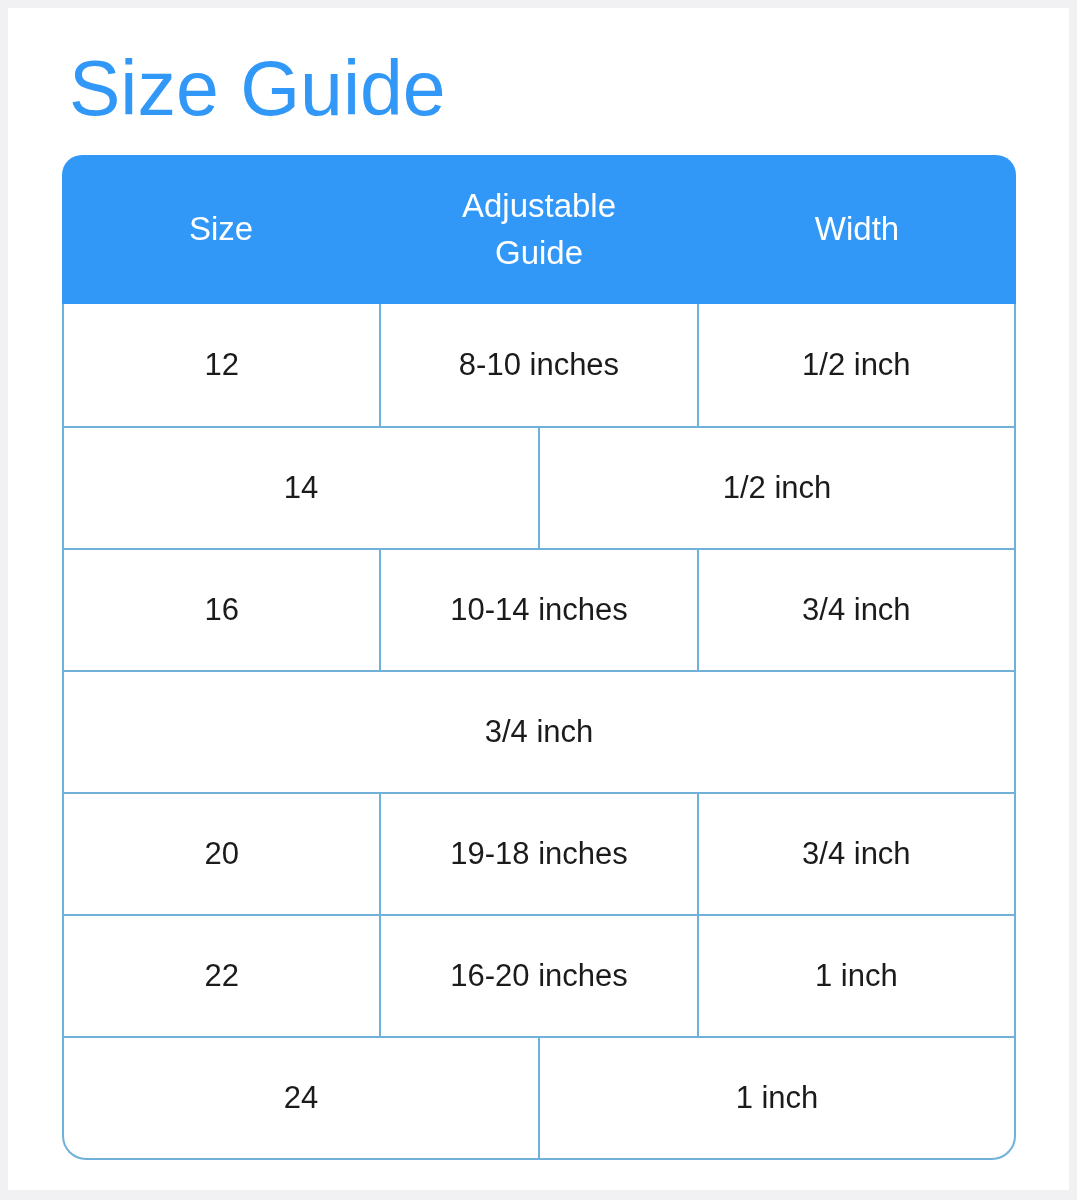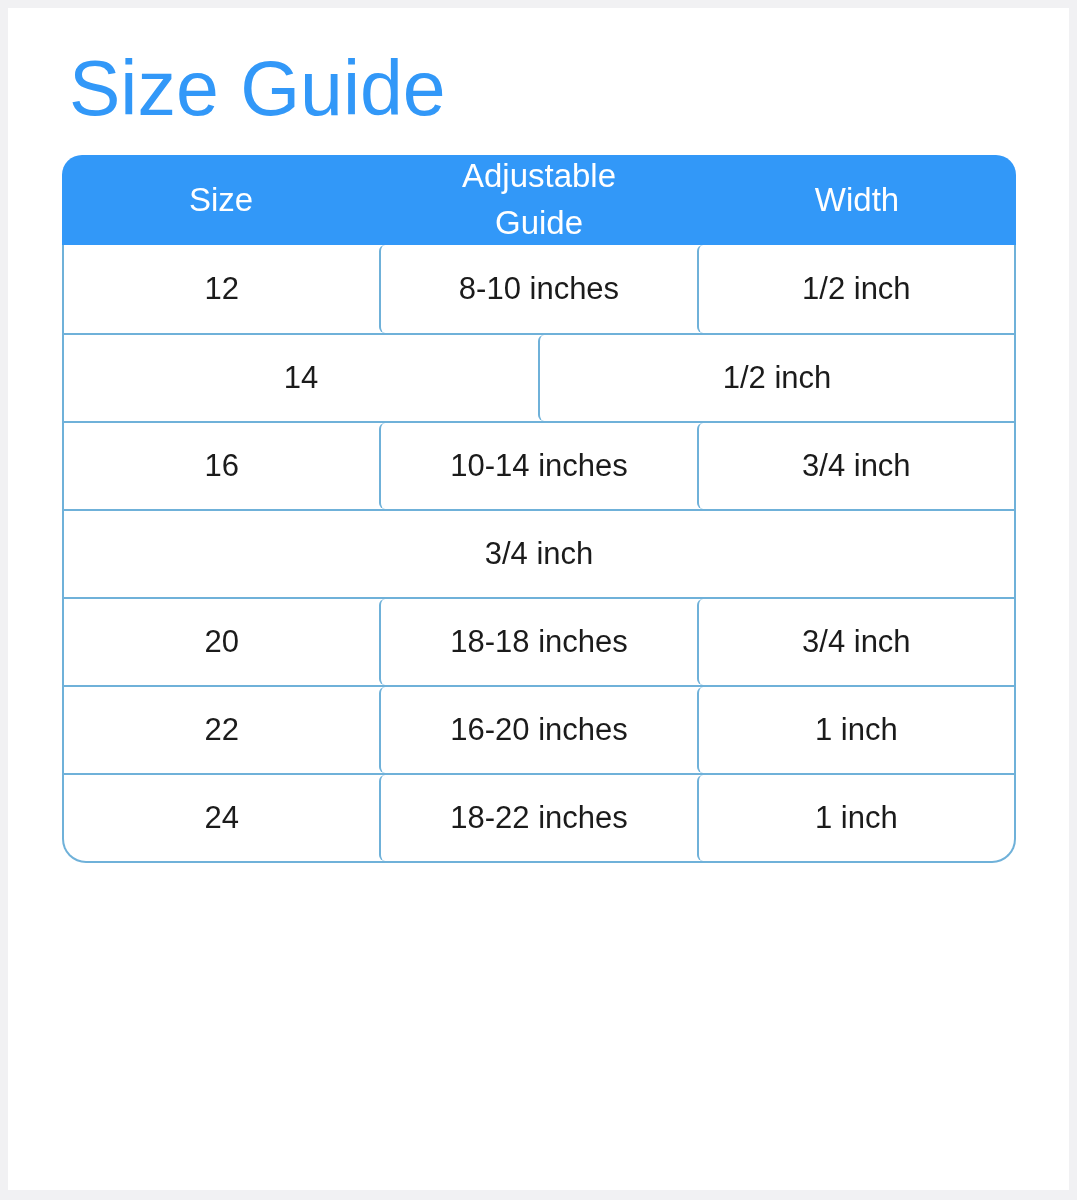--- a/index.html
+++ b/index.html
@@ -31,21 +31,21 @@
     color: var(--accent-blue, #3298f8);
   }
   .size-table {
     position: absolute;
     left: 54px;
     top: 147px;
     width: 954px;
   }
   .thead {
     display: flex;
-    height: 90px;
+    height: 149px;
     background: var(--accent-blue, #3298f8);
     border-radius: 20px 20px 0 0;
     color: var(--header-text, #ffffff);
     font-size: 33px;
     line-height: 1.42;
   }
   .th {
     flex: 1 1 0;
     display: flex;
     align-items: center;
@@ -55,33 +55,33 @@
   .th .wrap { max-width: 230px; }
   .tbody {
     border: 2px solid var(--divider-blue, #6fb1d9);
     border-top: none;
     border-radius: 0 0 24px 24px;
     overflow: hidden;
     background: var(--page-bg, #ffffff);
   }
   .tr {
     display: flex;
-    height: 88px;
+    height: 122px;
   }
   .tr + .tr { border-top: 2px solid var(--divider-blue, #6fb1d9); }
   .td {
     flex: 1 1 0;
     display: flex;
     align-items: center;
     justify-content: center;
     text-align: center;
     font-size: 31px;
     color: var(--cell-text, #1b1b1b);
   }
-  .td + .td { border-left: 2px solid var(--divider-blue, #6fb1d9); border-radius: 6px; }
+  .td + .td { border-left: 2px solid var(--divider-blue, #6fb1d9); }
 </style>
 </head>
 <body>
 
 <div class="page">
 
   <h1 class="page-title">Size Guide</h1>
 
   <div class="size-table">
 
@@ -110,29 +110,28 @@
       <div class="tr">
         <div class="td">16</div>
         <div class="td">10-14 inches</div>
         <div class="td">3/4 inch</div>
       </div>
       <div class="tr">
         <div class="td">3/4 inch</div>
       </div>
       <div class="tr">
         <div class="td">20</div>
-        <div class="td">18-18 inches</div>
+        <div class="td">19-18 inches</div>
         <div class="td">3/4 inch</div>
       </div>
       <div class="tr">
         <div class="td">22</div>
         <div class="td">16-20 inches</div>
         <div class="td">1 inch</div>
       </div>
       <div class="tr">
         <div class="td">24</div>
-        <div class="td">18-22 inches</div>
         <div class="td">1 inch</div>
       </div>
     </div>
 
   </div>
 </div>
 
 </body></html>

